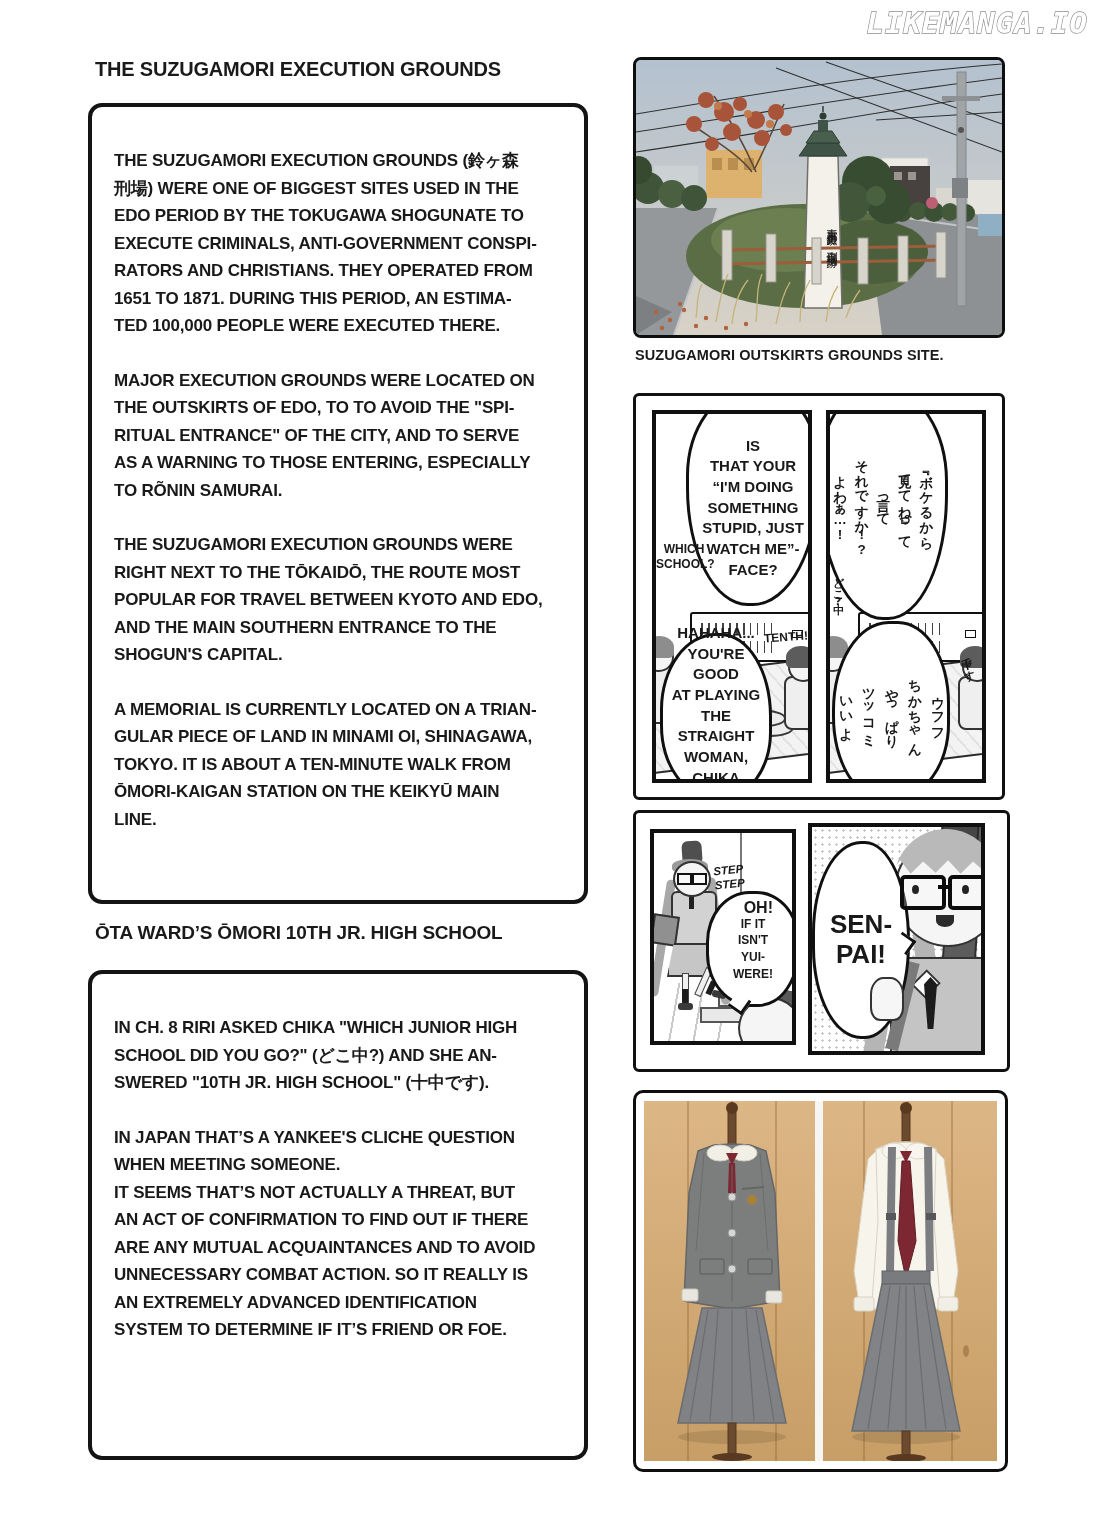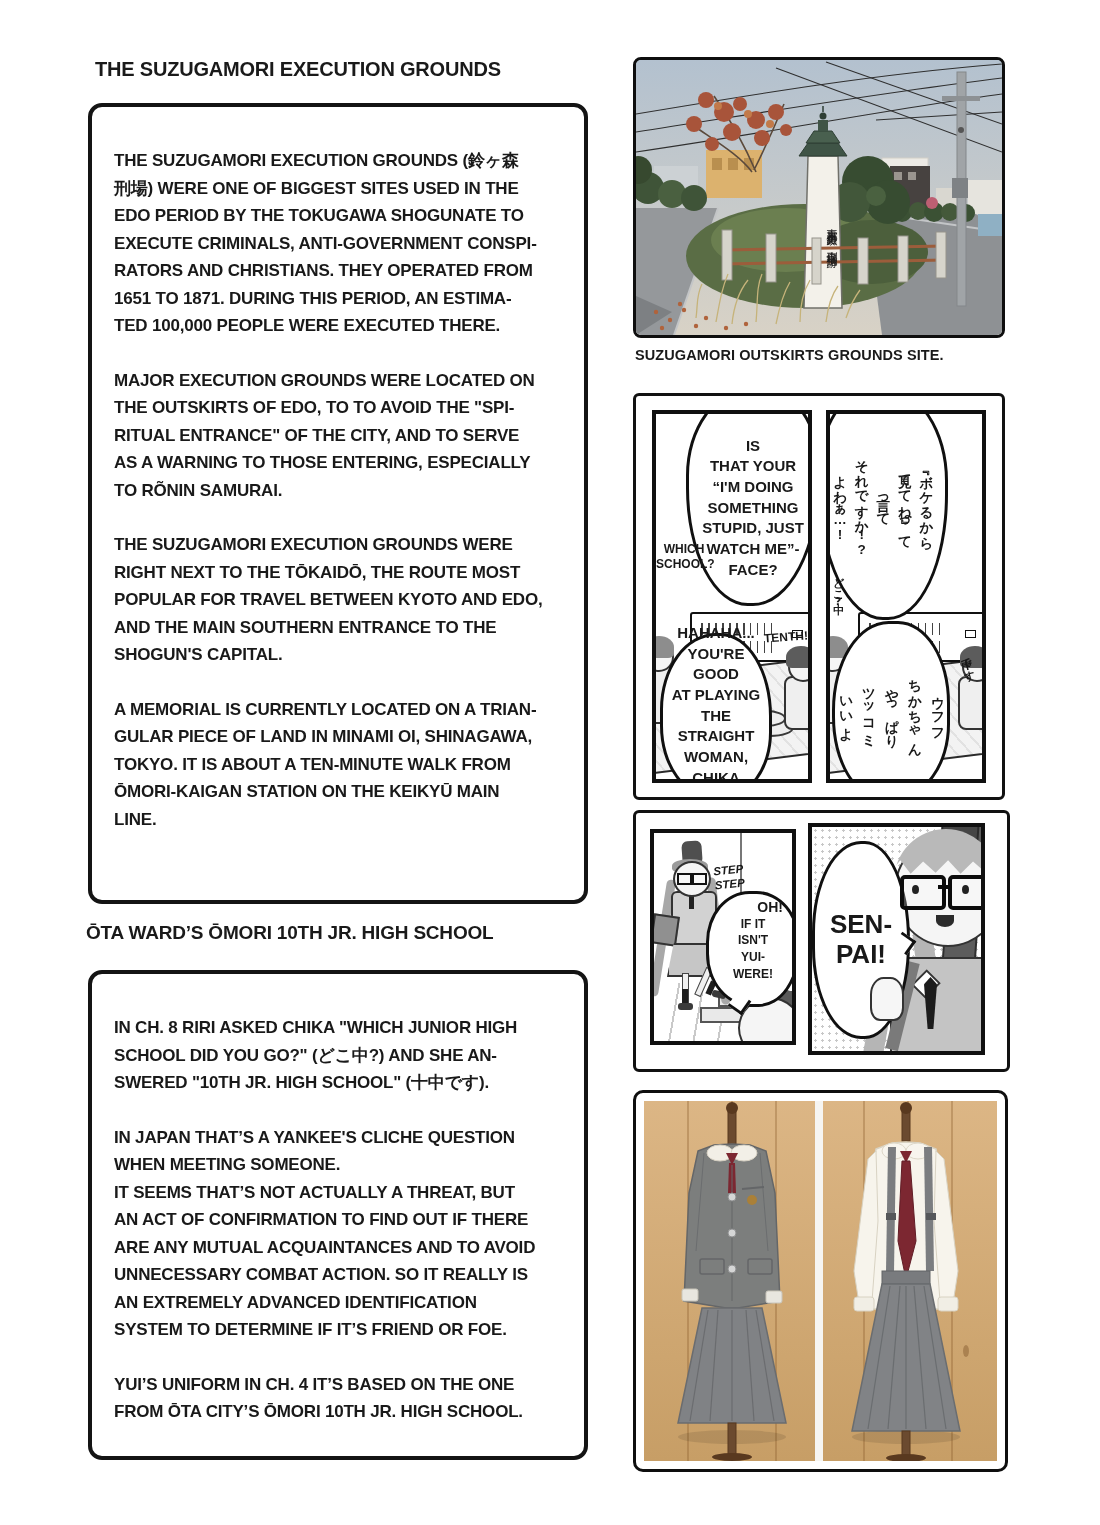--- a/index.html
+++ b/index.html
@@ -56,20 +56,25 @@
   .bigglass{position:absolute;border:4.5px solid #0c0c0c;border-radius:5px;background:rgba(255,255,255,.25);z-index:7;}
   .tail{position:absolute;width:14px;height:14px;background:#fff;border-right:3px solid #111;border-bottom:3px solid #111;transform:rotate(35deg);z-index:6;}
 
   .wm-wrap{z-index:20;}
 </style>
 </head>
 <body>
 
 <div class="page">
 
+  <div class="abs wm-wrap" style="right:8px;top:4px;">
+    <svg width="262" height="40" viewBox="0 0 262 40">
+      <text x="258" y="29" text-anchor="end" font-family="DejaVu Sans Mono, monospace" font-size="29" font-weight="bold" font-style="italic" letter-spacing="1" fill="#ffffff" stroke="#8d8d8d" stroke-width="1.3" paint-order="stroke fill">LIKEMANGA.IO</text>
+    </svg>
+  </div>
 
   <div class="abs comic note-heading" style="left:95px;top:58px;">THE SUZUGAMORI EXECUTION GROUNDS</div>
 
   <div class="abs note-box" style="left:88px;top:103px;width:500px;height:801px;">
     <p>THE SUZUGAMORI EXECUTION GROUNDS (鈴ヶ森
 刑場) WERE ONE OF BIGGEST SITES USED IN THE
 EDO PERIOD BY THE TOKUGAWA SHOGUNATE TO
 EXECUTE CRIMINALS, ANTI-GOVERNMENT CONSPI-
 RATORS AND CHRISTIANS. THEY OPERATED FROM
 1651 TO 1871. DURING THIS PERIOD, AN ESTIMA-
@@ -84,36 +89,34 @@
 POPULAR FOR TRAVEL BETWEEN KYOTO AND EDO,
 AND THE MAIN SOUTHERN ENTRANCE TO THE
 SHOGUN'S CAPITAL.</p>
     <p>A MEMORIAL IS CURRENTLY LOCATED ON A TRIAN-
 GULAR PIECE OF LAND IN MINAMI OI, SHINAGAWA,
 TOKYO. IT IS ABOUT A TEN-MINUTE WALK FROM
 ŌMORI-KAIGAN STATION ON THE KEIKYŪ MAIN
 LINE.</p>
   </div>
 
-  <div class="abs comic note-heading" style="left:86px;top:922px;font-size:19px;">ŌTA WARD’S ŌMORI 10TH JR. HIGH SCHOOL</div>
+  <div class="abs comic note-heading" style="left:95px;top:922px;font-size:19px;">ŌTA WARD’S ŌMORI 10TH JR. HIGH SCHOOL</div>
 
   <div class="abs note-box" style="left:88px;top:970px;width:500px;height:490px;">
     <p>IN CH. 8 RIRI ASKED CHIKA "WHICH JUNIOR HIGH
 SCHOOL DID YOU GO?" (どこ中?) AND SHE AN-
 SWERED "10TH JR. HIGH SCHOOL" (十中です).</p>
     <p>IN JAPAN THAT’S A YANKEE'S CLICHE QUESTION
 WHEN MEETING SOMEONE.
 IT SEEMS THAT’S NOT ACTUALLY A THREAT, BUT
 AN ACT OF CONFIRMATION TO FIND OUT IF THERE
 ARE ANY MUTUAL ACQUAINTANCES AND TO AVOID
 UNNECESSARY COMBAT ACTION. SO IT REALLY IS
 AN EXTREMELY ADVANCED IDENTIFICATION
 SYSTEM TO DETERMINE IF IT’S FRIEND OR FOE.</p>
-    <p>YUI’S UNIFORM IN CH. 4 IT’S BASED ON THE ONE
-FROM ŌTA CITY’S ŌMORI 10TH JR. HIGH SCHOOL.</p>
   </div>
 
   <div class="abs photo-frame" style="left:633px;top:57px;width:372px;height:281px;">
     <svg width="366" height="275" viewBox="0 0 366 275">
       <defs>
         <linearGradient id="sky" x1="0" y1="0" x2="0" y2="1">
           <stop offset="0" stop-color="#b3c1cf"></stop>
             <stop offset="1" stop-color="#d8d2c6"></stop>
         </linearGradient>
       </defs>
@@ -355,21 +358,21 @@
         <div class="abs" style="left:44px;top:114px;width:5px;height:28px;background:#f0f0f0;border:1.5px solid #444;transform:rotate(24deg);"></div>
         <div class="abs" style="left:52px;top:128px;width:6px;height:14px;background:#1d1d1d;transform:rotate(24deg);"></div>
         <div class="abs" style="left:56px;top:138px;width:14px;height:7px;background:#3a3a3a;border-radius:3px;transform:rotate(14deg);"></div>
       </div>
 
       <div class="bubble" style="right:-8px;top:58px;width:88px;height:110px;border-radius:46% 46% 44% 48% / 44% 44% 50% 46%;">
         <div class="btxt" style="font-size:12px;">IF IT
 ISN'T
 YUI-
 WERE!</div>
-        <div class="abs comic" style="top:5px;right:14px;font-size:14px;">OH!</div>
+        <div class="abs comic" style="top:5px;right:24px;font-size:16px;">OH!</div>
       </div>
       <div class="tail" style="right:44px;top:162px;"></div>
 
       <div class="abs" style="right:-12px;bottom:-14px;width:66px;height:66px;z-index:3;">
         <div class="head" style="left:0;top:8px;width:60px;height:58px;"></div>
         <div class="abs" style="left:2px;top:-2px;width:58px;height:26px;background:#5a5a5a;border-radius:50% 50% 40% 40%;"></div>
         <div class="abs" style="left:4px;top:20px;width:54px;height:20px;background:#8a8a8a;border-radius:0 0 40% 40%;"></div>
       </div>
     </div>
 

